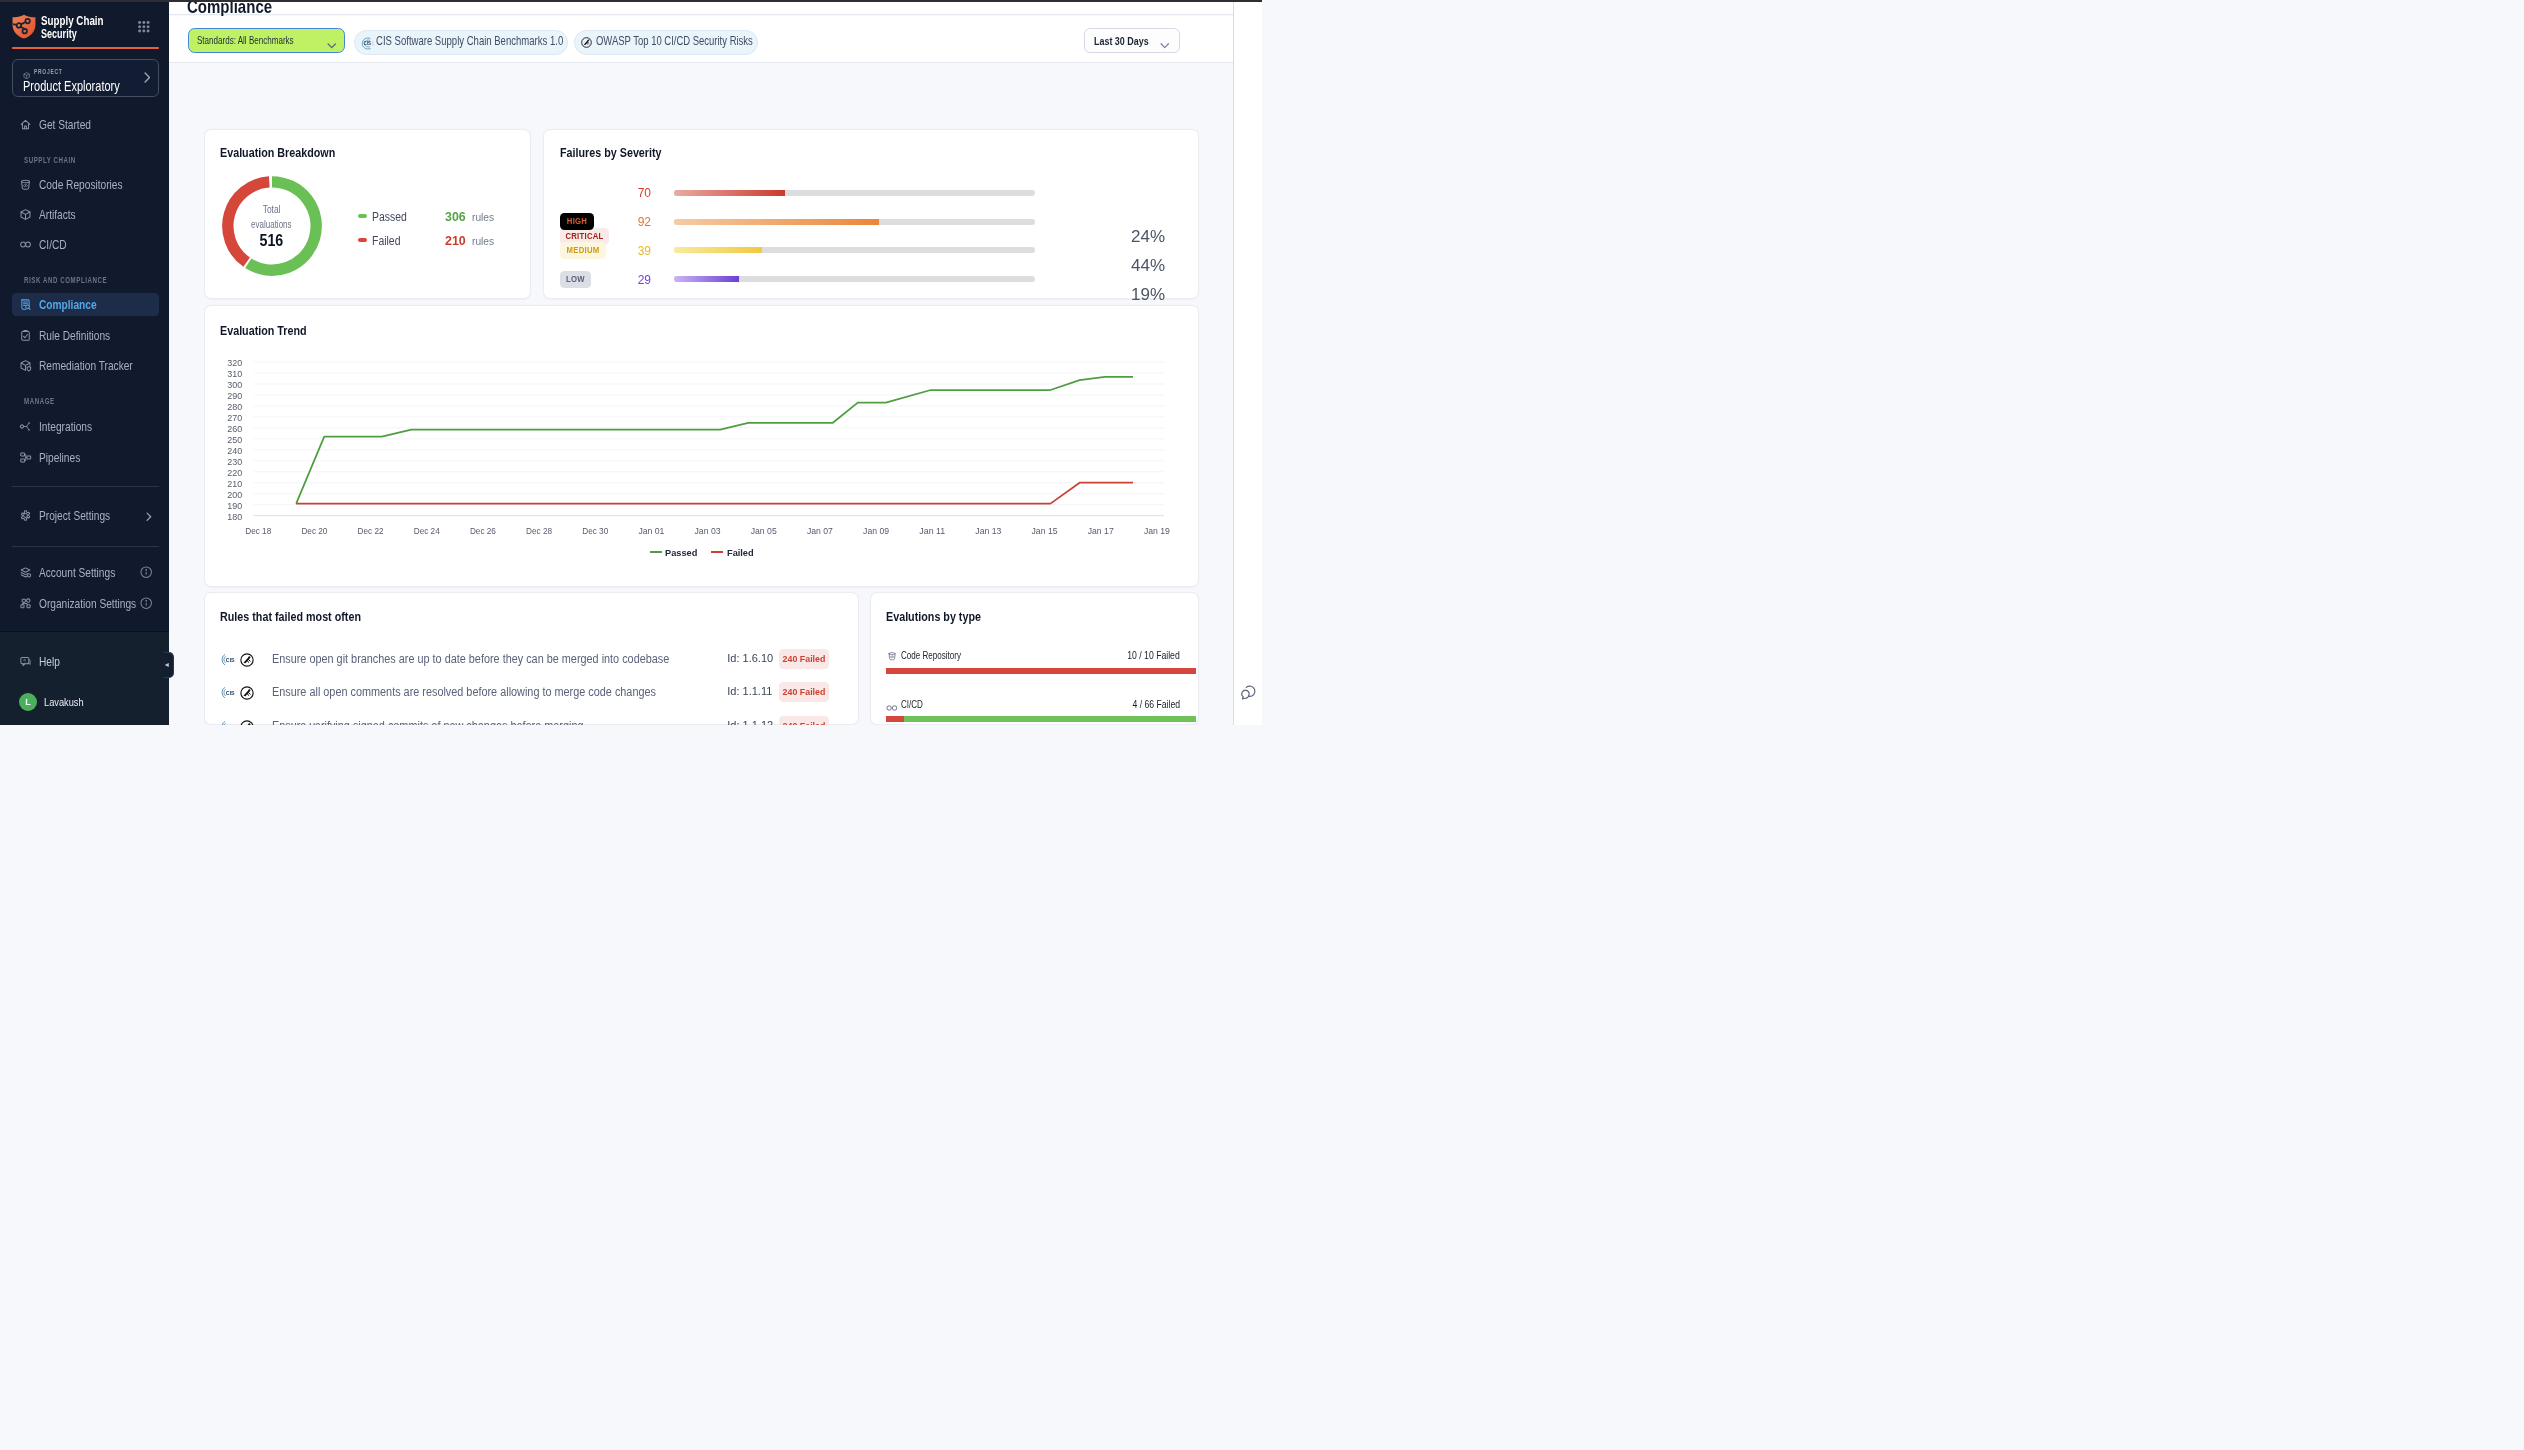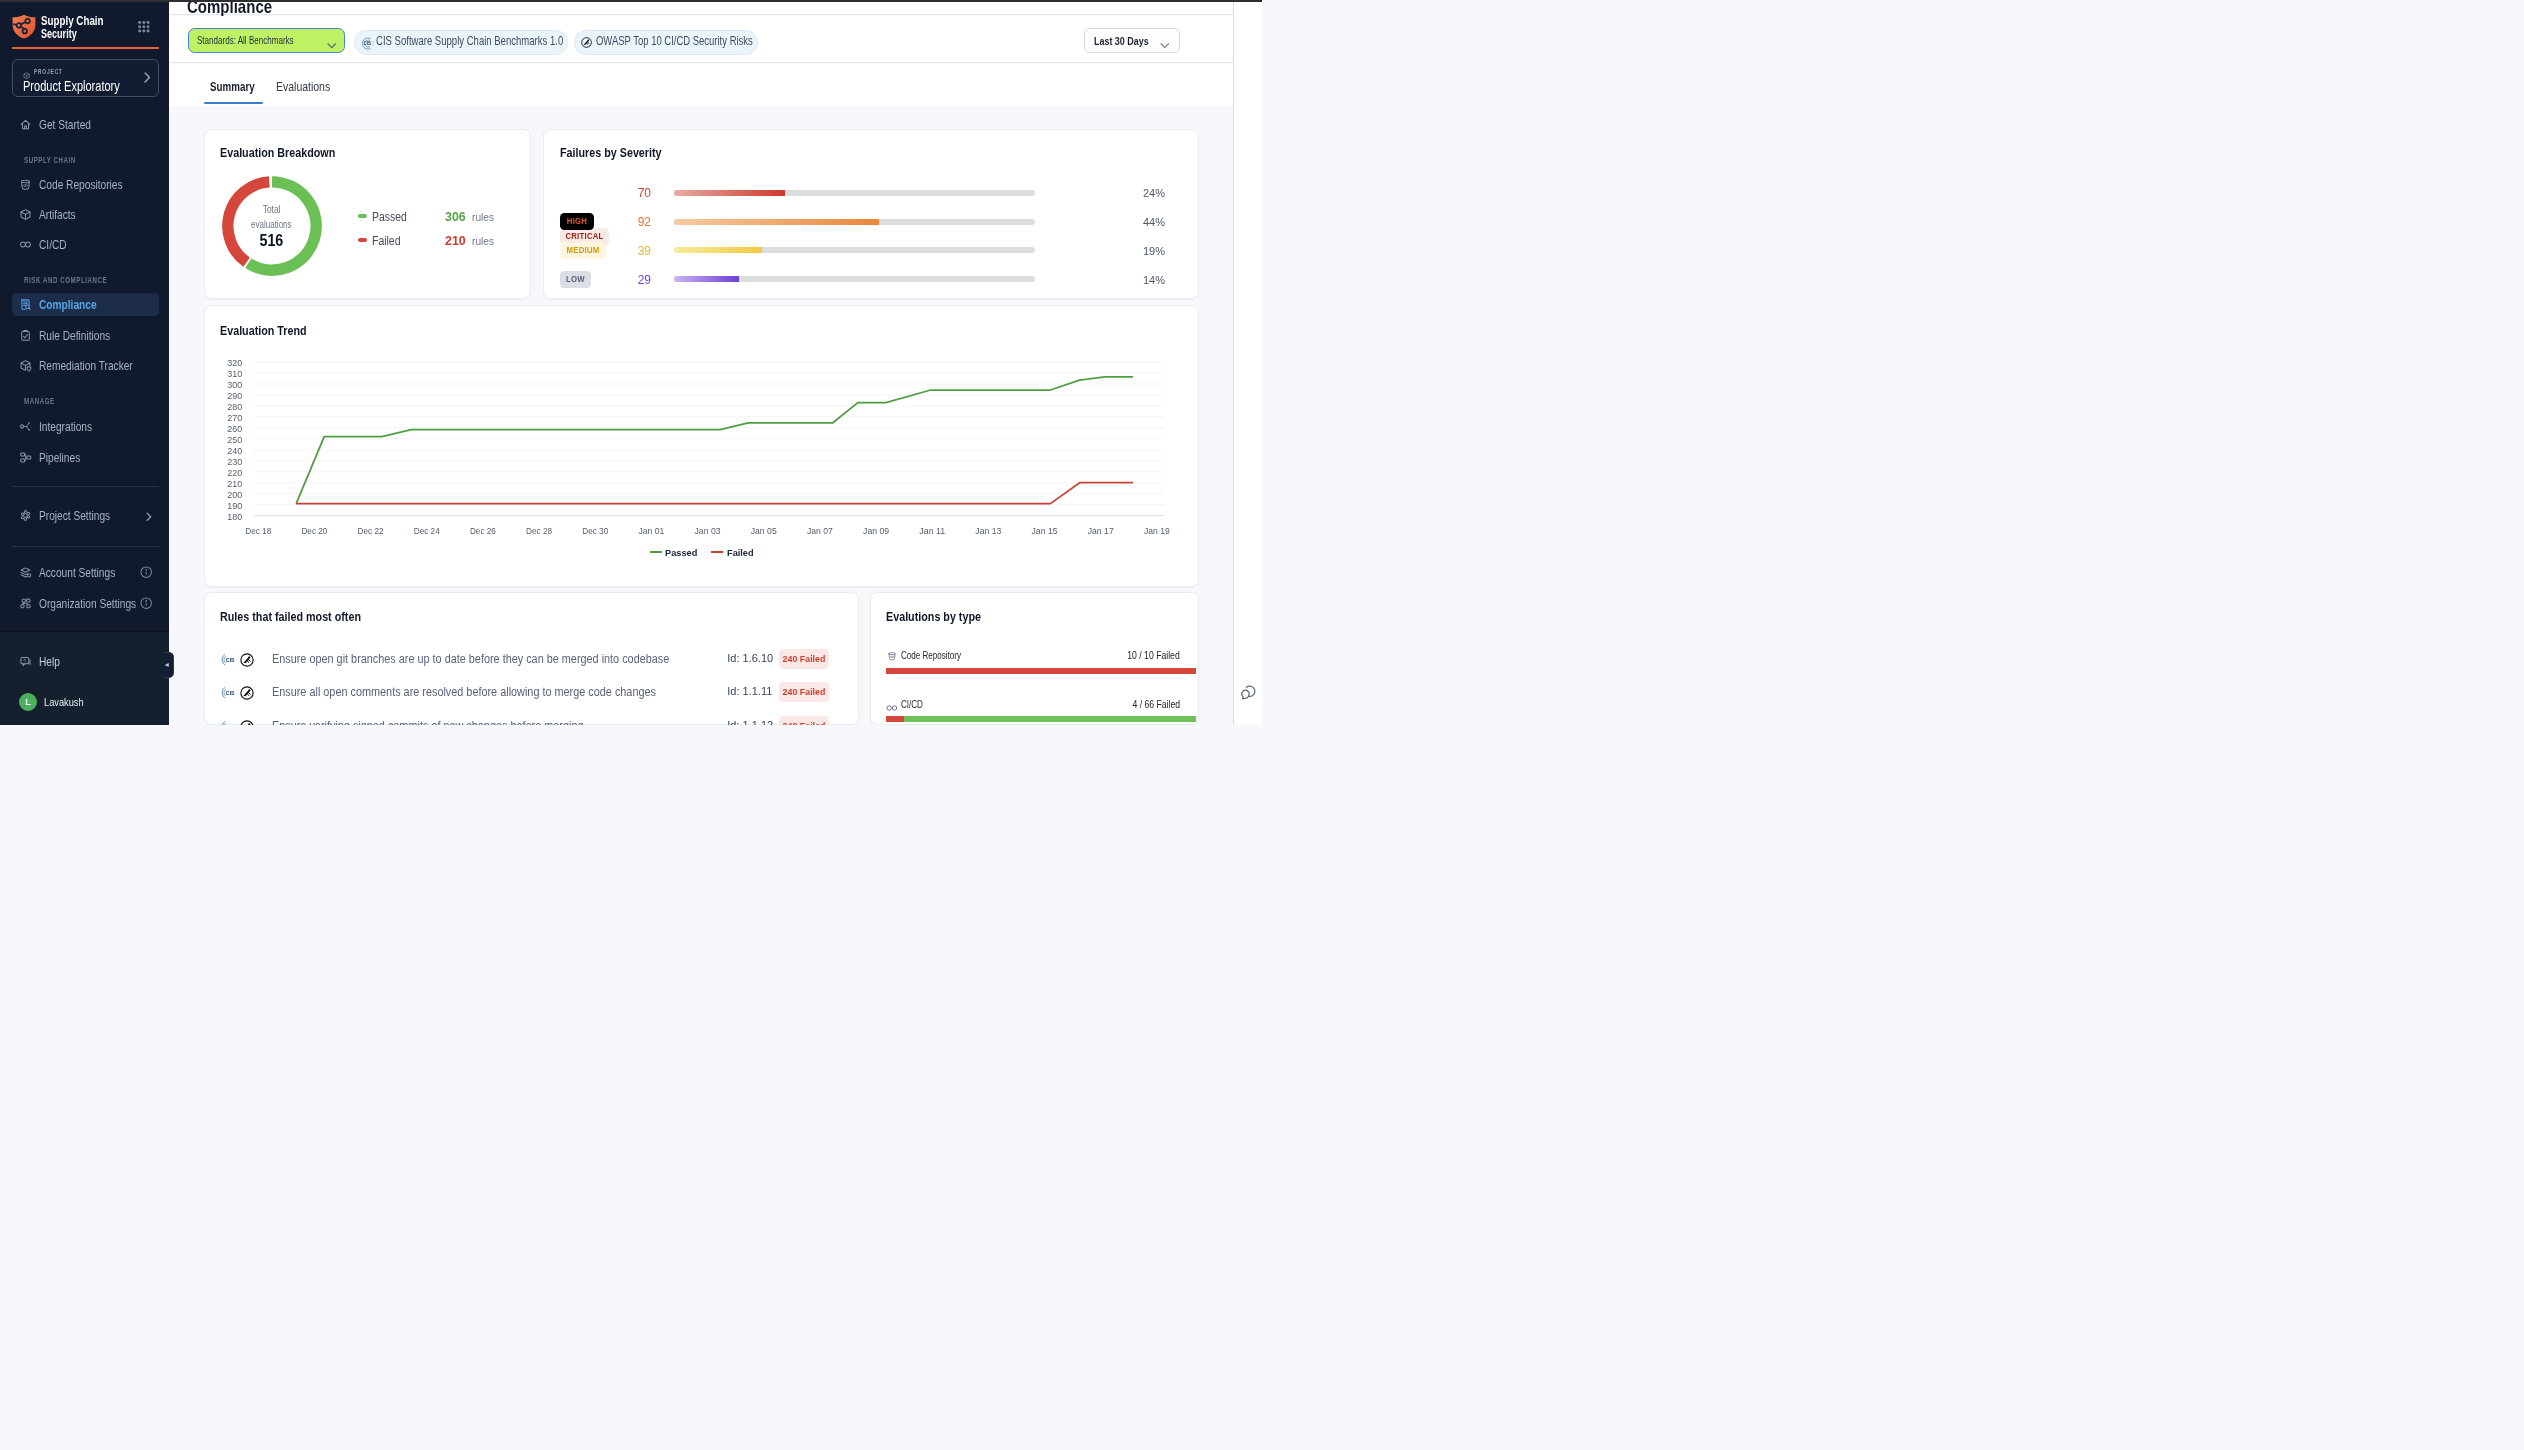--- a/index.html
+++ b/index.html
@@ -59,21 +59,21 @@
 #donut .big { position:absolute; left:0; top:61px; width:110px; text-align:center; font-size:16px; font-weight:bold; color:#0c1220; }
 .leg-pill { position:absolute; width:8.8px; height:4.4px; border-radius:2.2px; }
 .leg-t { position:absolute; font-size:12px; color:#3f485c; }
 .leg-n { position:absolute; font-size:12.4px; font-weight:bold; }
 .leg-r { position:absolute; font-size:10.2px; color:#707a8c; }
 .sevbadge { position:absolute; height:17px; border-radius:4.4px; font-size:9px; font-weight:bold; letter-spacing:0.3px; }
 .sevbadge .tx { width:100%; text-align:center; line-height:17px; }
 .sevnum { position:absolute; width:34px; font-size:12px; font-weight:500; text-align:right; }
 .sevtrack { position:absolute; left:130px; width:361px; height:5.8px; border-radius:2.9px; background:#dcdddf; }
 .sevfill { position:absolute; left:0; top:0; height:5.8px; border-radius:2.9px 0 0 2.9px; }
-.sevpct { position:absolute; left:584px; width:37px; font-size:11px; color:#4c5568; text-align:right; }
+.sevpct { position:absolute; left:584px; width:37px; font-size:17px; color:#4c5568; text-align:right;margin-top:40px; }
 .rrow { position:absolute; left:15.3px; width:624px; height:29px; }
 .rrow .txt { position:absolute; left:52px; top:6.6px; font-size:12px; color:#59627a; }
 .rrow .id { position:absolute; left:507px; top:7.3px; font-size:11px; color:#3b4456; }
 .rrow .badge { position:absolute; left:559px; top:4.4px; width:50px; height:20px; background:#f9e8e6; border-radius:4.4px; font-size:9.5px; font-weight:bold; color:#ce3e30; }
 .rrow .badge .tx { width:100%; text-align:center; line-height:20px; }
 .etype-name { position:absolute; font-size:10.2px; color:#20262f; }
 .etype-cnt { position:absolute; font-size:10.2px; color:#181e28; }
 .etype-cnt .tx { transform-origin:100% 50% !important; }
 .etype-bar { position:absolute; left:15.3px; width:310px; height:6.2px; }
 #rail { left:1233px; top:0; width:29px; height:725px; background:#fff; border-left:0.7px solid #dadce6; z-index:5; }
@@ -279,25 +279,20 @@
 <circle cx="14.2" cy="6.2" r="1.5" fill="#111"></circle>
           </svg></span>
         <span class="t"><span class="tx" style="transform:scaleX(0.765);transform-origin:0 50%;">OWASP Top 10 CI/CD Security Risks</span></span>
       </div>
     <div id="last30">
         <span class="t"><span class="tx" style="transform:scaleX(0.86);transform-origin:0 50%;">Last 30 Days</span></span>
         <span class="c"><svg width="9.5" height="6.6" viewBox="0 0 13 9" fill="none" stroke="#7a7f99" stroke-width="1.6" stroke-linecap="round" stroke-linejoin="round">
             <path d="M1.5 1 L6.5 6.2 L11.5 1"></path>
           </svg></span>
       </div>
-  </div>
-  <div id="tabs" class="abs">
-    <span id="tab1"><span class="tx" style="transform:scaleX(0.754);transform-origin:0 50%;">Summary</span></span>
-    <span id="tab2"><span class="tx" style="transform:scaleX(0.806);transform-origin:0 50%;">Evaluations</span></span>
-    <div id="tabline"></div>
   </div>
 
   <div id="card1" class="card">
     <div class="ctitle" style="left:15px; top:15px;"><span class="tx" style="transform:scaleX(0.84);transform-origin:0 50%;">Evaluation Breakdown</span></div>
     <div id="donut">
       <svg width="110" height="110" viewBox="0 0 150 150" fill="none">
         <path d="M 75.00 14.75 A 60.25 60.25 0 1 1 42.63 125.81" stroke="#6abf55" stroke-width="15.5"></path>
         <path d="M 40.44 124.36 A 60.25 60.25 0 0 1 71.32 14.86" stroke="#d5473a" stroke-width="15.5"></path>
       </svg>
       <div class="l1" style="top:32.5px;"><span class="tx" style="transform:scaleX(0.84);transform-origin:50% 50%;">Total</span></div>

